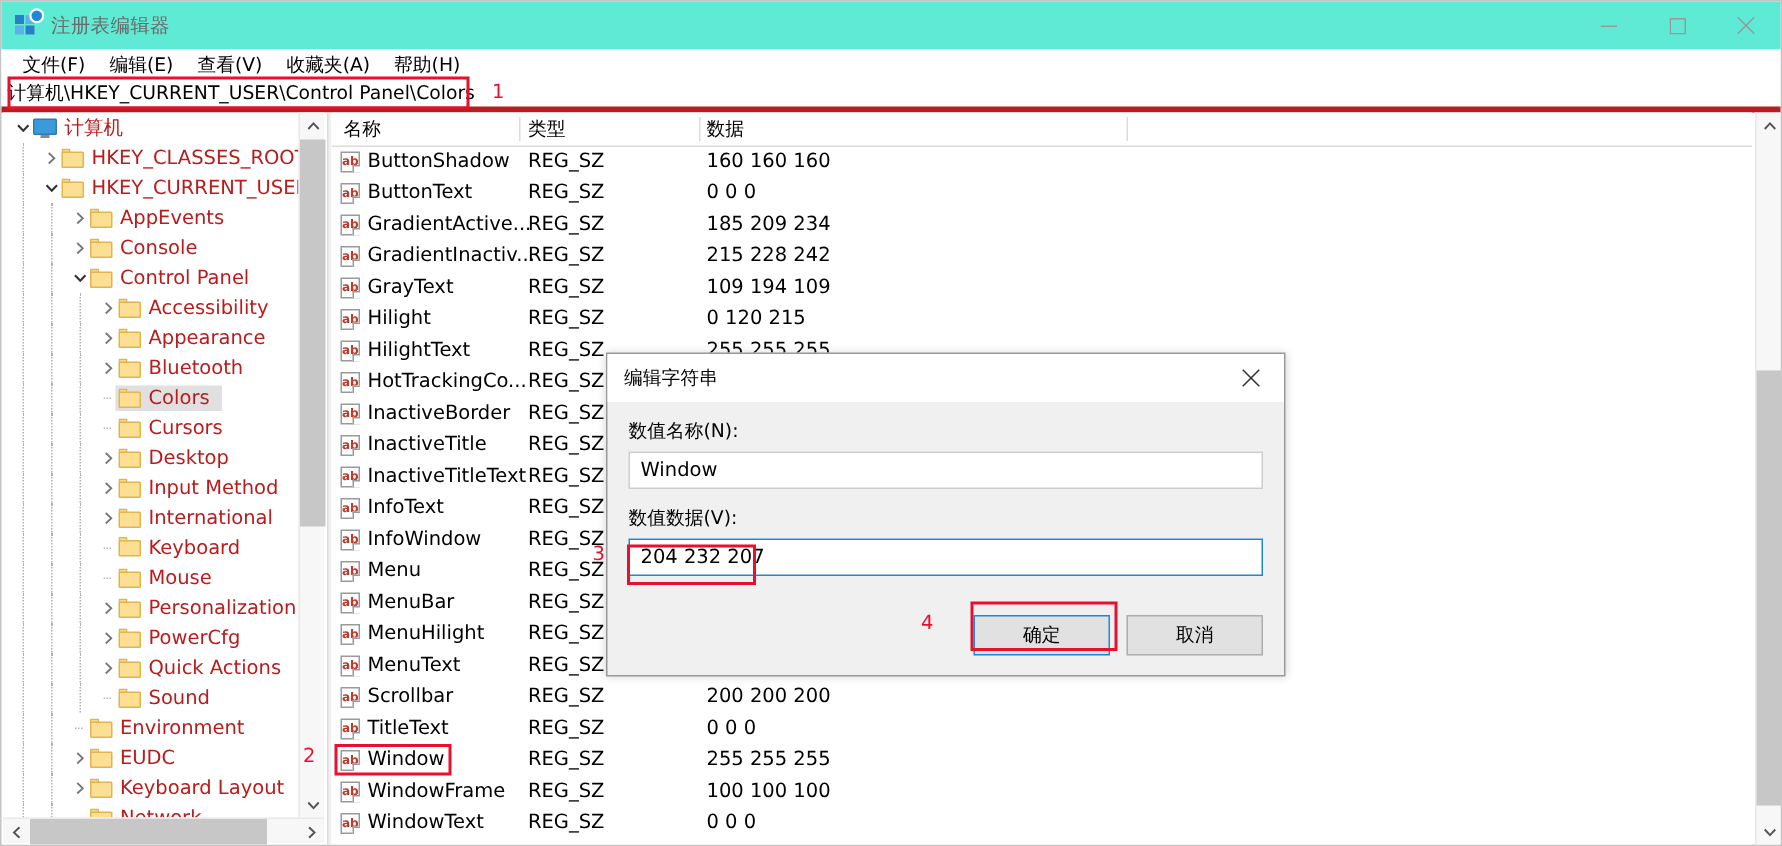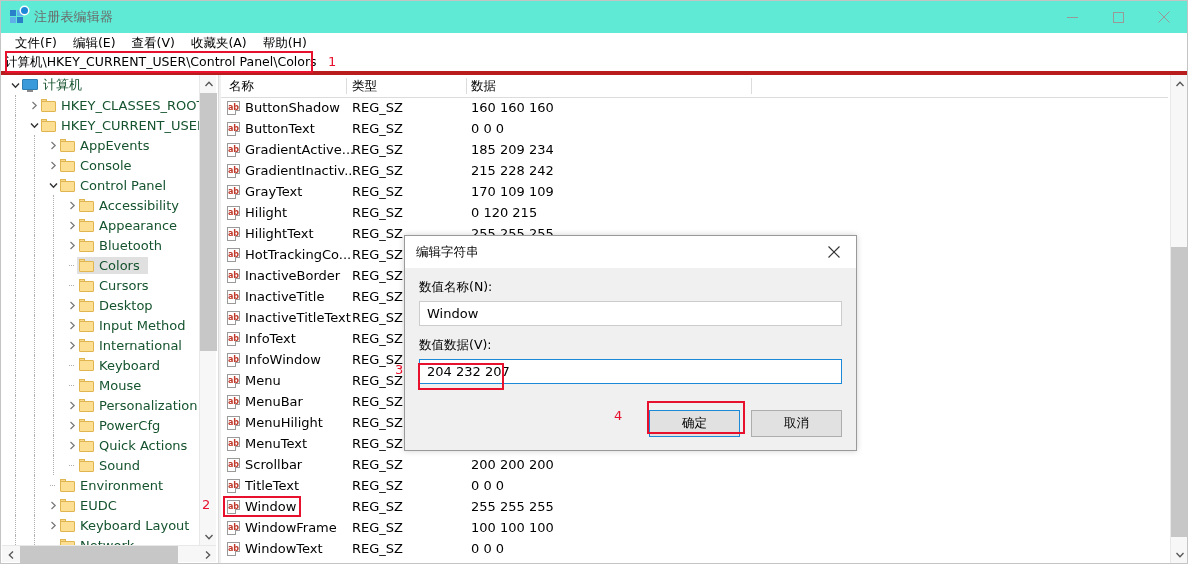--- a/index.html
+++ b/index.html
@@ -51,21 +51,21 @@
 
   
   .tree-pane{
     position:absolute;left:1px;top:74px;width:216px;height:488px;
     background:#fff;overflow:hidden;
   }
   .tree-scroll-area{position:absolute;left:0;top:0;width:197px;height:470px;overflow:hidden;}
   .splitter{position:absolute;left:217px;top:74px;width:2px;height:488px;background:#f0f0f0;border-left:1px solid #dcdcdc;}
 
   .tree-row{height:20px;display:flex;align-items:center;white-space:nowrap;position:relative;}
-  .tw{font-size:13px;color:#14532d;}
+  .tw{font-size:13px;color:#b91c1c;}
   .tree-row .sel{background:#e0e0e0;padding:1px 8px 1px 2px;margin-left:-2px;}
   .chev{width:14px;height:20px;display:inline-flex;align-items:center;justify-content:center;flex:0 0 auto;}
   .chev svg{display:block;}
   .folder{width:15px;height:13px;position:relative;flex:0 0 auto;margin-right:5px;}
   .folder .tab{position:absolute;left:0;top:0;width:6px;height:3px;background:#f6d98a;border:1px solid #e0b44f;border-bottom:none;box-sizing:border-box;border-radius:1px 1px 0 0;}
   .folder .body{position:absolute;left:0;top:2px;width:15px;height:11px;background:#fcdf93;border:1px solid #e0b44f;box-sizing:border-box;border-radius:1px;}
   .monitor{width:16px;height:13px;position:relative;flex:0 0 auto;margin-right:5px;}
   .monitor .scr{position:absolute;left:0;top:0;width:16px;height:11px;background:#3b9ad9;border:1px solid #2d7db3;box-sizing:border-box;border-radius:1px;}
   .monitor .stand{position:absolute;left:5px;top:11px;width:6px;height:2px;background:#8a8a8a;}
   .guide{position:absolute;top:0;width:1px;height:20px;border-left:1px dotted #b0b0b0;}
@@ -682,21 +682,21 @@
         <div class="lrow">
           <div class="c-name">
             <span class="abicon">
               <span class="pg"></span>
               <span class="ab">ab</span>
               <span class="corner"></span>
             </span>
             <span>GrayText</span>
           </div>
           <div class="c-type">REG_SZ</div>
-          <div class="c-data">170 109 109</div>
+          <div class="c-data">109 194 109</div>
         </div>
         <div class="lrow">
           <div class="c-name">
             <span class="abicon">
               <span class="pg"></span>
               <span class="ab">ab</span>
               <span class="corner"></span>
             </span>
             <span>Hilight</span>
           </div>

